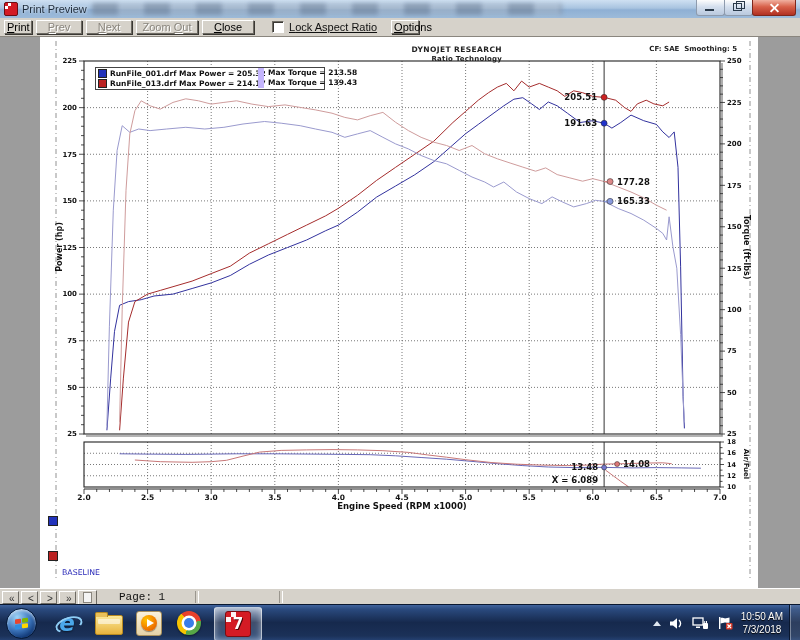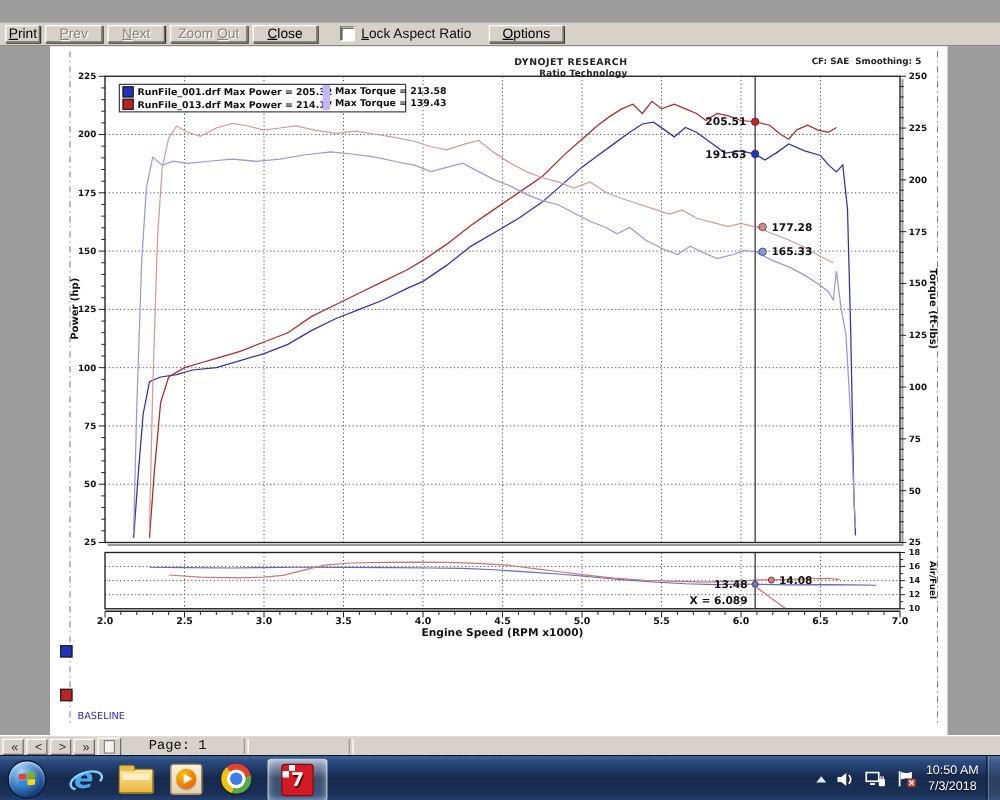--- a/index.html
+++ b/index.html
@@ -26,21 +26,21 @@
   .glyph-restore::before{content:"";position:absolute;left:2px;top:-3px;width:7px;height:6px;border:1px solid #2a3a4a;}
   .glyph-x{position:absolute;left:16px;top:7px;width:11px;height:2px;background:#fff;transform:rotate(45deg);}
   .glyph-x::after{content:"";position:absolute;left:0;top:0;width:11px;height:2px;background:#fff;transform:rotate(-90deg);}
   
   #toolbar{position:absolute;left:0;top:18px;width:800px;height:18px;background:#d6d2ca;
     border-bottom:1px solid #8a867e;display:flex;align-items:center;font-size:11px;color:#111;}
   .btn3d{height:14px;line-height:13px;text-align:center;background:#d6d2ca;margin-left:4px;
     border:1px solid;border-color:#fff #6d6a63 #6d6a63 #fff;box-shadow:1px 1px 0 #3a3833;font-size:11px;
     padding:0 2px;}
   .btn3d.disabled{color:#8a867e;text-shadow:1px 1px 0 #fff;}
-  .cb-wrap{display:flex;align-items:center;margin-left:18px;}
+  .cb-wrap{display:flex;align-items:center;margin-left:18px;text-decoration:underline;}
   .cb{width:10px;height:10px;background:#fff;border:1px solid;border-color:#6d6a63 #fff #fff #6d6a63;
     box-shadow:inset 1px 1px 0 #3a3833;margin-right:5px;}
   
   #page{position:absolute;left:40px;top:37px;width:718px;height:551px;background:#fff;}
   #chart-svg{position:absolute;left:0;top:0;}
   .grid{stroke:#555;stroke-width:.8;stroke-dasharray:1,2;}
   .tick{stroke:#222;stroke-width:.8;}
   .frame{fill:none;stroke:#222;stroke-width:1.1;}
   .shadow{fill:none;stroke:#9a9a9a;stroke-width:1.6;}
   .cursor{stroke:#333;stroke-width:1;}
@@ -124,32 +124,48 @@
   #tray-clock{color:#fff;font-size:10px;line-height:13px;text-align:center;text-shadow:0 1px 1px #000;
     margin-right:6px;white-space:nowrap;}
   #show-desktop{width:10px;height:36px;background:rgba(255,255,255,.10);border-left:1px solid #0a1830;
     box-shadow:inset 1px 0 0 rgba(255,255,255,.35);}
 </style>
 </head>
 <body>
 
 <div id="screen">
 
+  <div id="titlebar">
+    <div class="title-icon"></div>
+    <span id="title-text">Print Preview</span>
+    <div id="title-redaction"></div>
+    <div id="win-buttons">
+      <div class="winbtn">
+          <div class="glyph-min"></div>
+        </div>
+      <div class="winbtn">
+          <div class="glyph-restore"></div>
+        </div>
+      <div class="winbtn close">
+          <div class="glyph-x"></div>
+        </div>
+    </div>
+  </div>
 
   <div id="toolbar">
     <button class="btn3d" style="width:28px"><u>P</u>rint</button>
     <button class="btn3d disabled" style="width:46px"><u>P</u>rev</button>
     <button class="btn3d disabled" style="width:46px"><u>N</u>ext</button>
     <button class="btn3d disabled" style="width:62px">Zoom <u>O</u>ut</button>
     <button class="btn3d" style="width:52px;"><u>C</u>lose</button>
     <span class="cb-wrap">
       <span class="cb"></span>
       <span><u>L</u>ock Aspect Ratio</span>
     </span>
-    <button class="btn3d" style="width:60px;margin-left:14px"><u>O</u>ptions</button>
+    <button class="btn3d" style="width:28px;margin-left:14px"><u>O</u>ptions</button>
   </div>
 
   <div id="page">
     <div id="chart-header">
       <div>DYNOJET RESEARCH</div>
       <div class="sub">Ratio Technology</div>
     </div>
     <div id="chart-header-right">CF: SAE  Smoothing: 5</div>
 
     <svg id="chart-svg" width="718" height="551">

